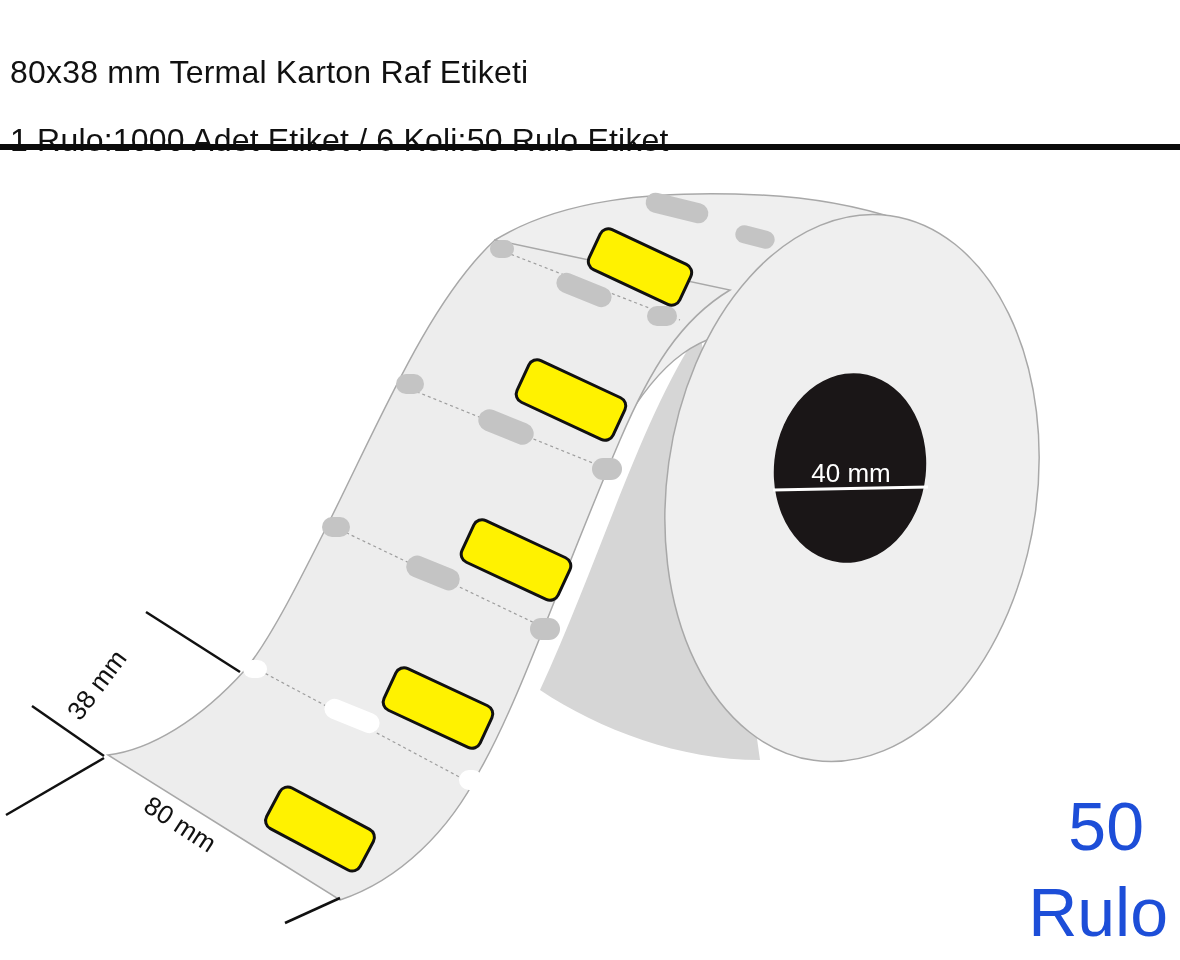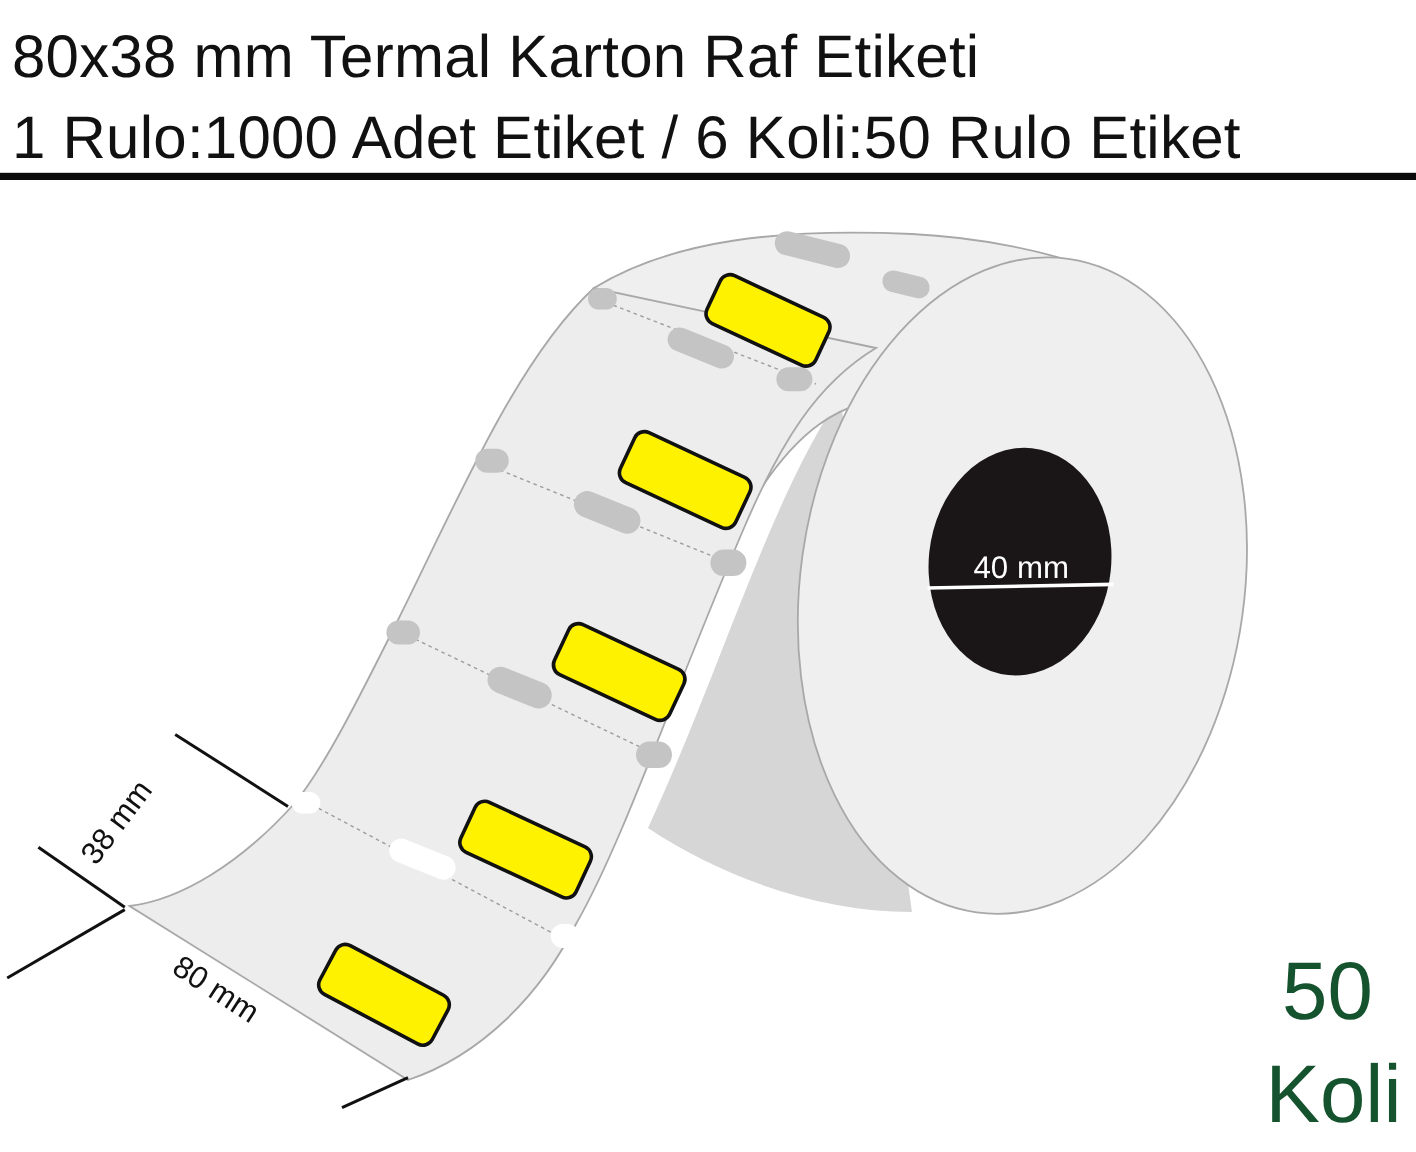--- a/index.html
+++ b/index.html
@@ -1,23 +1,23 @@
 <!DOCTYPE html>
 <html><head>
 <meta charset="utf-8">
 <style>
   html, body { margin: 0; padding: 0; background: #ffffff; }
   body { width: 1180px; height: 960px; position: relative; overflow: hidden;
          font-family: "Liberation Sans", sans-serif; color: #111; }
-  .title-line { position: absolute; left: 10px; font-size: 50px; line-height: 1; white-space: nowrap; letter-spacing: 0.2px; }
+  .title-line { position: absolute; left: 10px; font-size: 32px; line-height: 1; white-space: nowrap; letter-spacing: 0.2px; margin-top: 34px; }
   #t1 { top: 22px; }
   #t2 { top: 90px; }
   .rule { position: absolute; left: 0; top: 144px; width: 1180px; height: 6px; background: #0b0b0b; }
   svg.diagram { position: absolute; left: 0; top: 0; }
-  .count { position: absolute; right: 14px; text-align: center; font-size: 68px; line-height: 1; color: #14532d; }
+  .count { position: absolute; right: 14px; text-align: center; font-size: 68px; line-height: 1; color: #1d4ed8; }
   #count-num { top: 792px; right: 36px; }
   #count-unit { top: 878px; right: 12px; }
 </style>
 </head>
 <body>
 
 <div class="title-line" id="t1">80x38 mm Termal Karton Raf Etiketi</div>
 <div class="title-line" id="t2">1 Rulo:1000 Adet Etiket / 6 Koli:50 Rulo Etiket</div>
 <div class="rule"></div>
 
@@ -73,13 +73,13 @@
     <line x1="146" y1="612" x2="240" y2="672"></line>
     <line x1="32" y1="706" x2="104" y2="756"></line>
     <line x1="104" y1="758" x2="6" y2="815"></line>
     <line x1="340" y1="898" x2="285" y2="923"></line>
   </g>
   <text x="0" y="0" font-family="Liberation Sans, sans-serif" font-size="26" fill="#111" transform="translate(80 722) rotate(-53)">38 mm</text>
   <text x="0" y="0" font-family="Liberation Sans, sans-serif" font-size="26" fill="#111" transform="translate(142 810) rotate(33)">80 mm</text>
 </svg>
 
 <div class="count" id="count-num">50</div>
-<div class="count" id="count-unit">Koli</div>
+<div class="count" id="count-unit">Rulo</div>
 
 </body></html>

